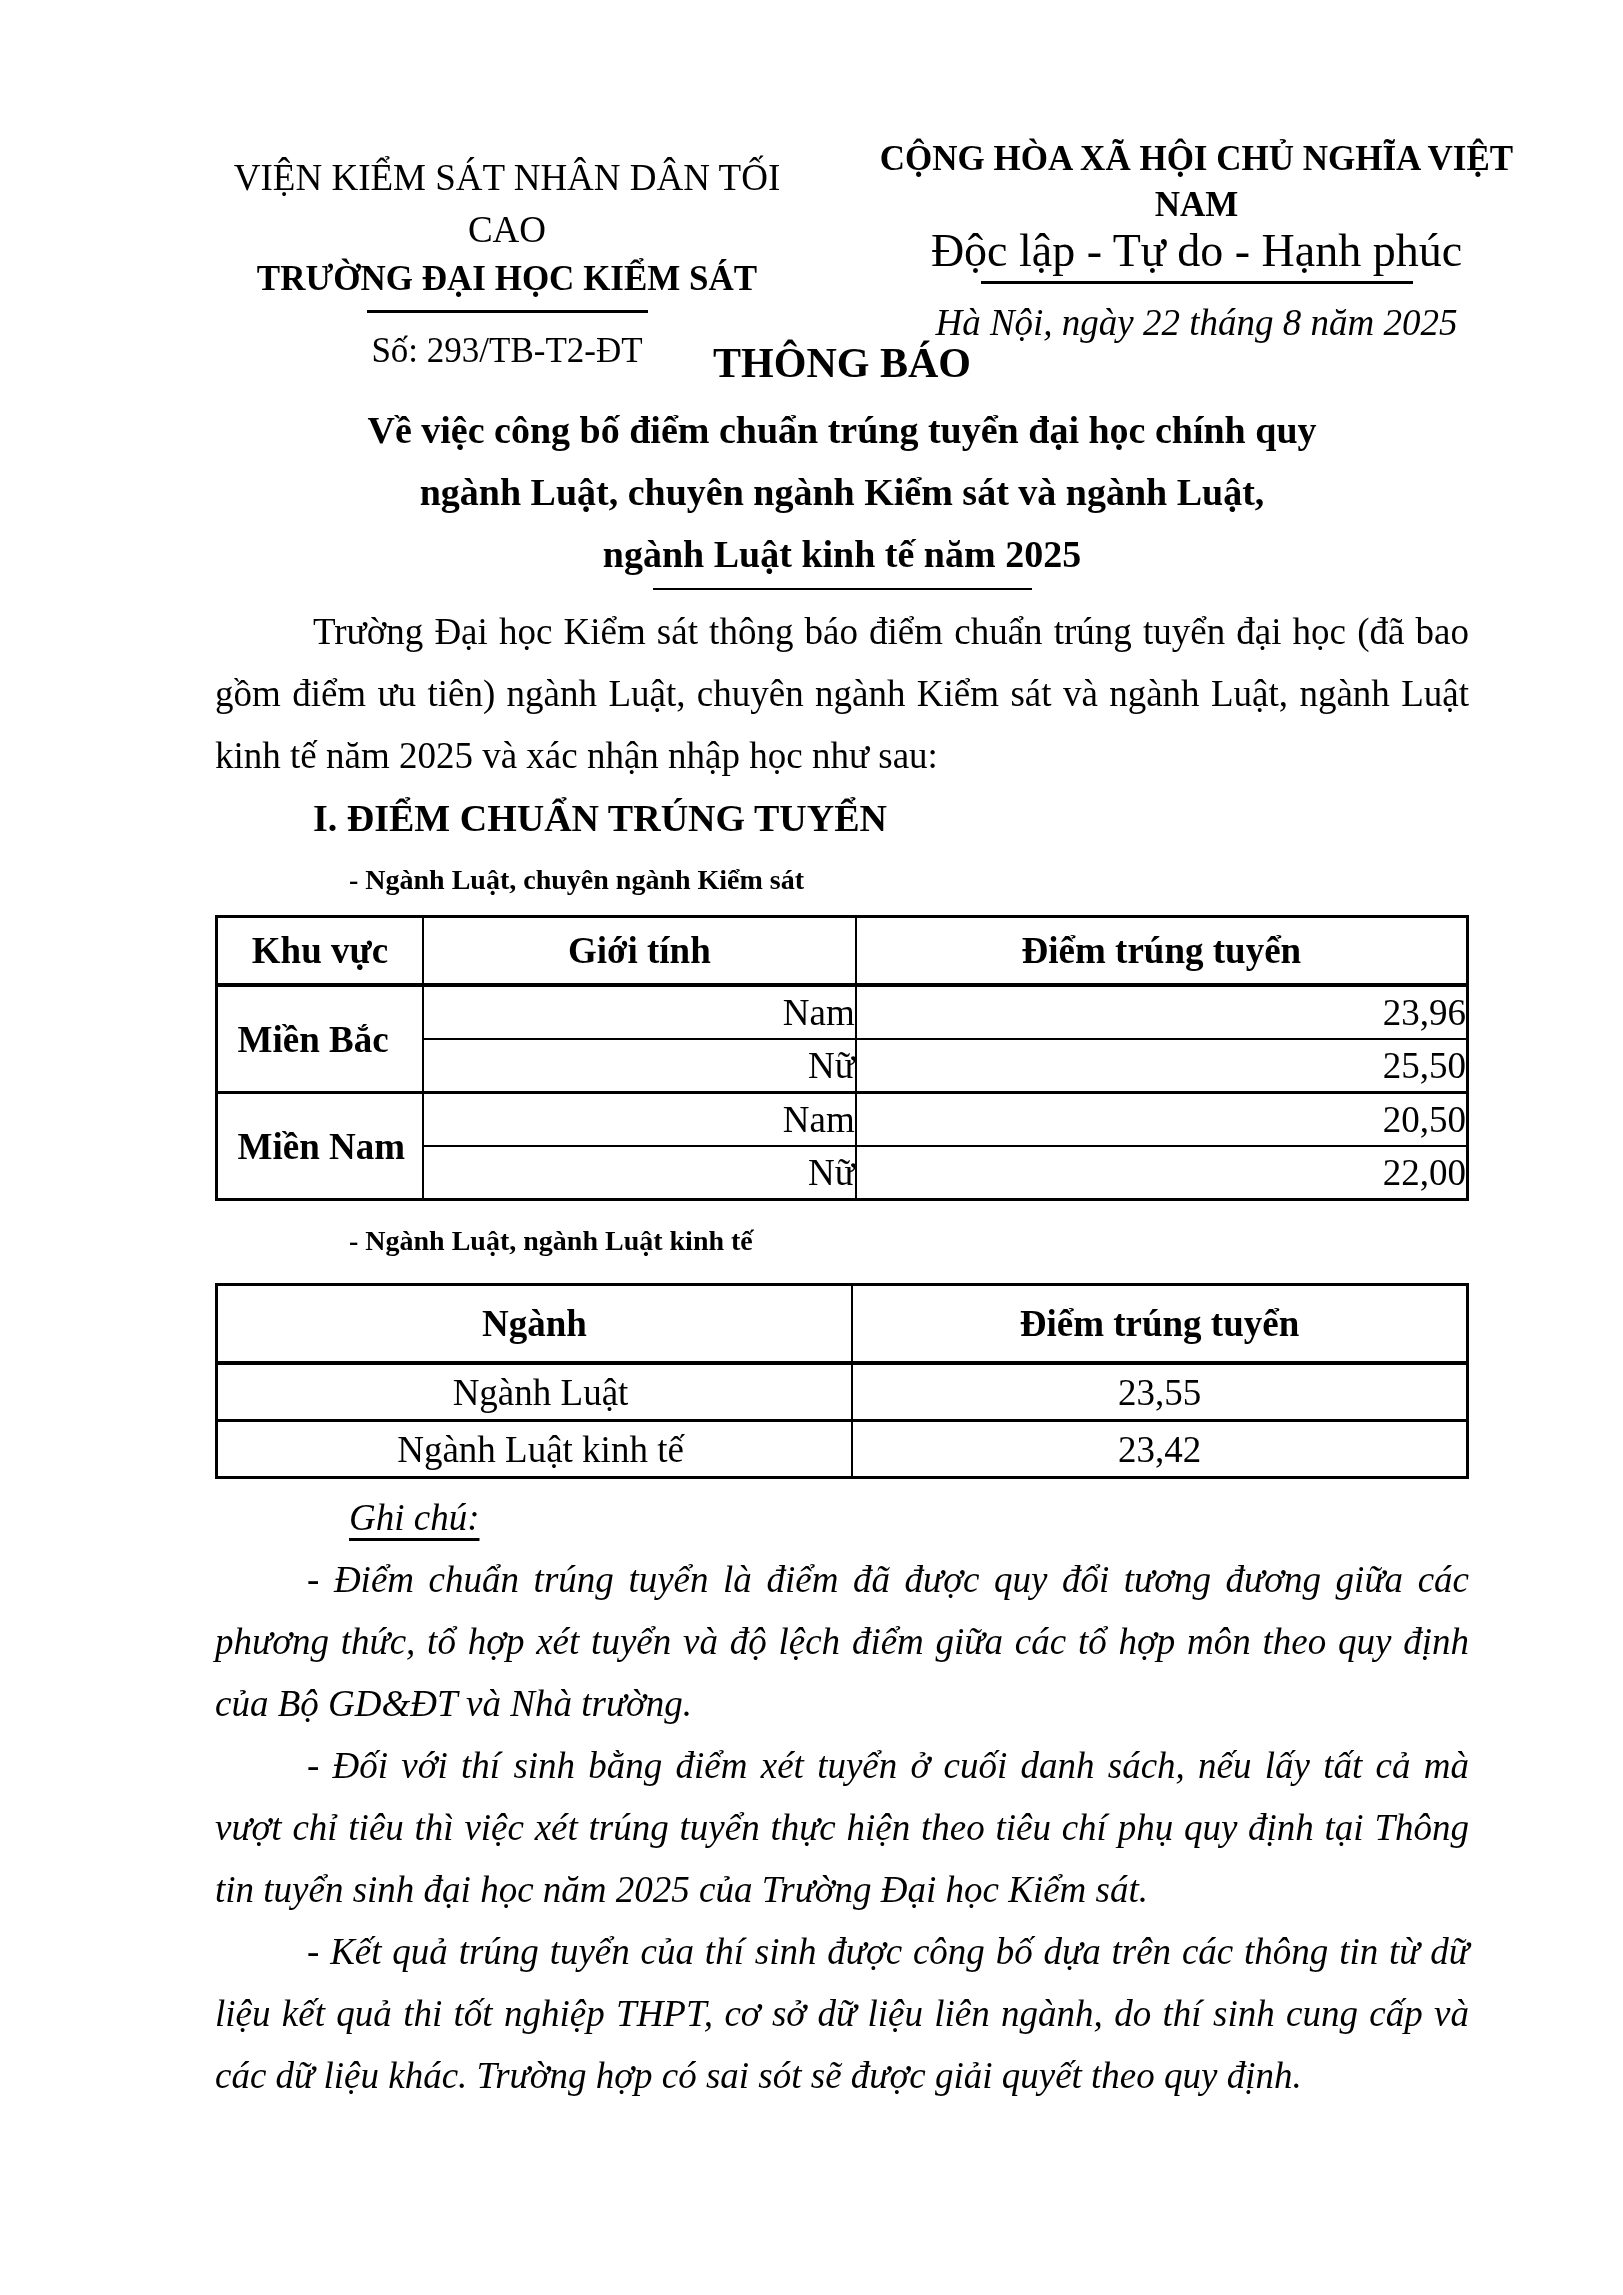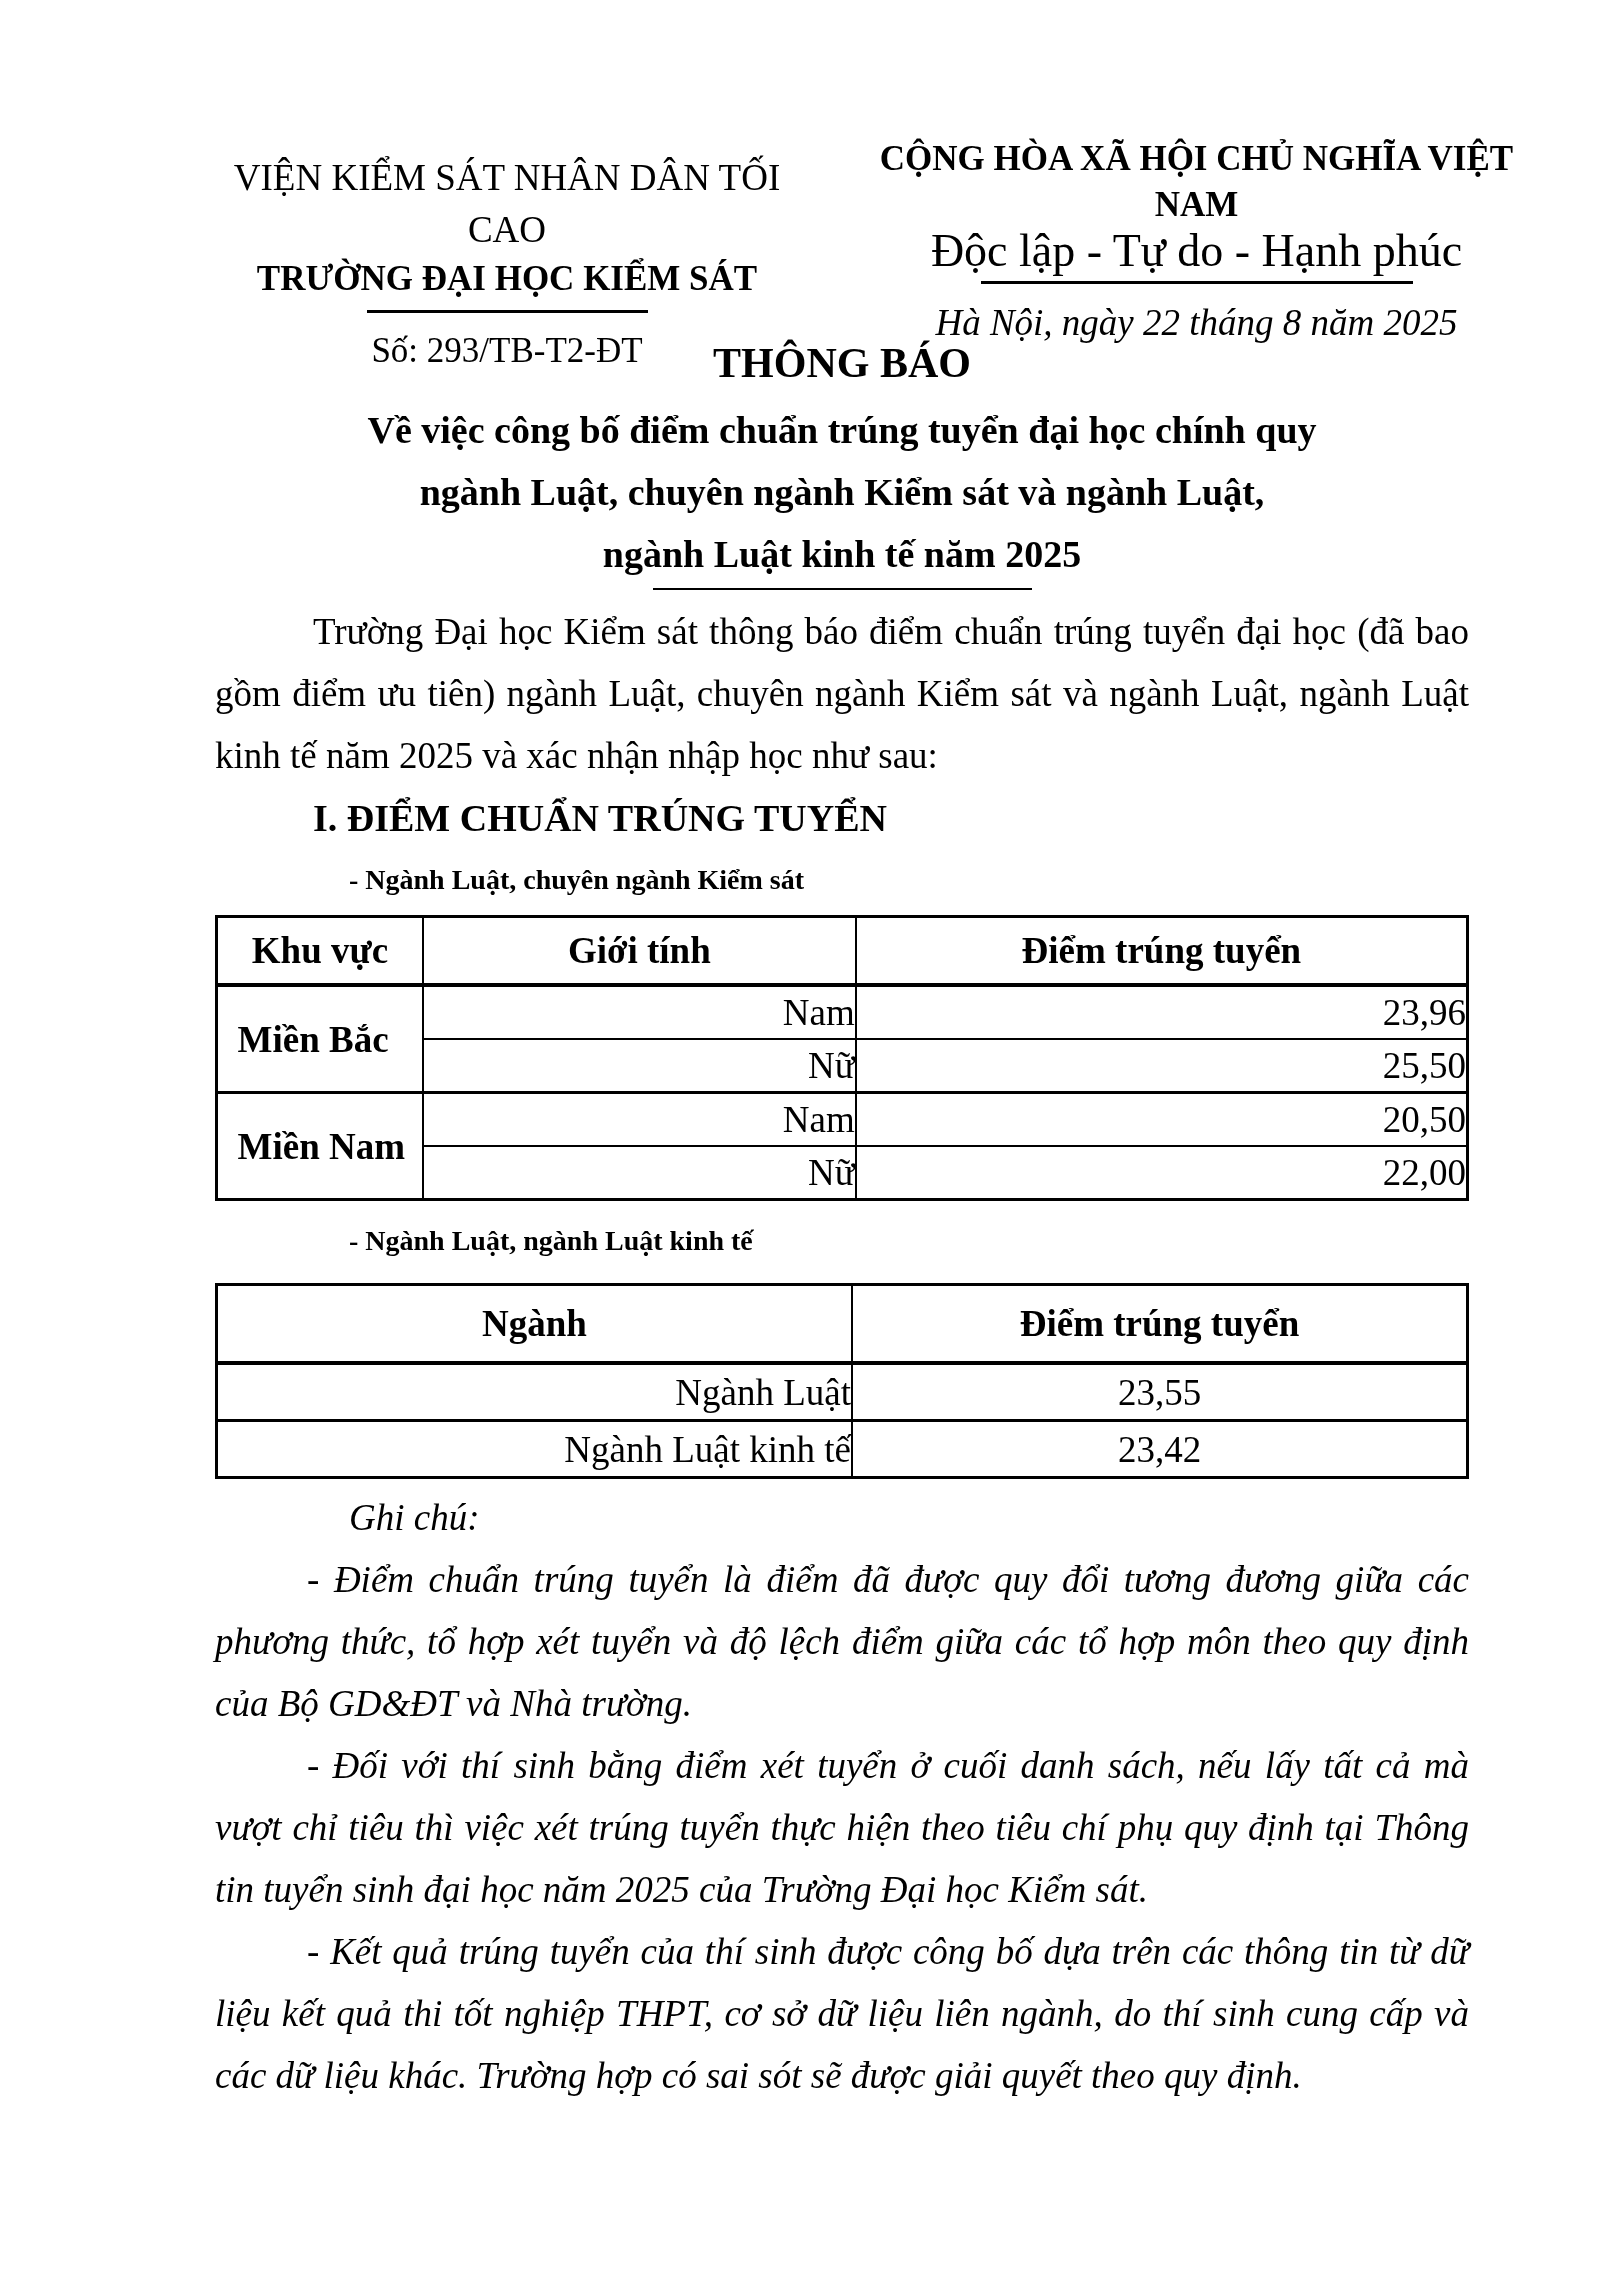--- a/index.html
+++ b/index.html
@@ -34,25 +34,25 @@
   table.score th, table.score td { border: 2.6px solid #000; font-size: 37px; padding: 0; }
   table.score th { font-weight: bold; text-align: center; border-bottom: 4.6px solid #000; }
   .t1 { margin-top: 3.9px; }
   .t1 th { height: 65px; }
   .t1 td { height: 51px; text-align: right; vertical-align: middle; }
   .t1 td.region { text-align: left; padding-left: 19.6px; font-weight: bold; }
   .t1 tr.group-sep td { border-top: 3.9px solid #000; }
   .t2 { margin-top: 11px; }
   .t2 th { height: 75px; }
   .t2 td { height: 54px; text-align: center; vertical-align: middle; }
-  .t2 td.major { text-align: right; padding-left: 12px; }
+  .t2 td.major { text-align: center; padding-left: 12px; }
   .t2 tr.row-sep td { border-top: 3.9px solid #000; }
 
   .ghi-chu { font-style: italic; line-height: 62px; padding-left: 134px; margin-top: 7.9px; }
-  .ghi-chu span { text-decoration-thickness: 2.6px; text-underline-offset: 7.9px; }
+  .ghi-chu span { text-decoration: underline; text-decoration-thickness: 2.6px; text-underline-offset: 7.9px; }
   .note-para { font-style: italic; line-height: 62px; text-indent: 92px; text-align: justify; }
 </style>
 </head>
 <body>
 
 <div class="h-left">
   <div class="org-parent">VIỆN KIỂM SÁT NHÂN DÂN TỐI CAO</div>
   <div class="org-name">TRƯỜNG ĐẠI HỌC KIỂM SÁT</div>
   <div class="h-divider-l"></div>
   <div class="doc-number">Số: 293/TB-T2-ĐT</div>

